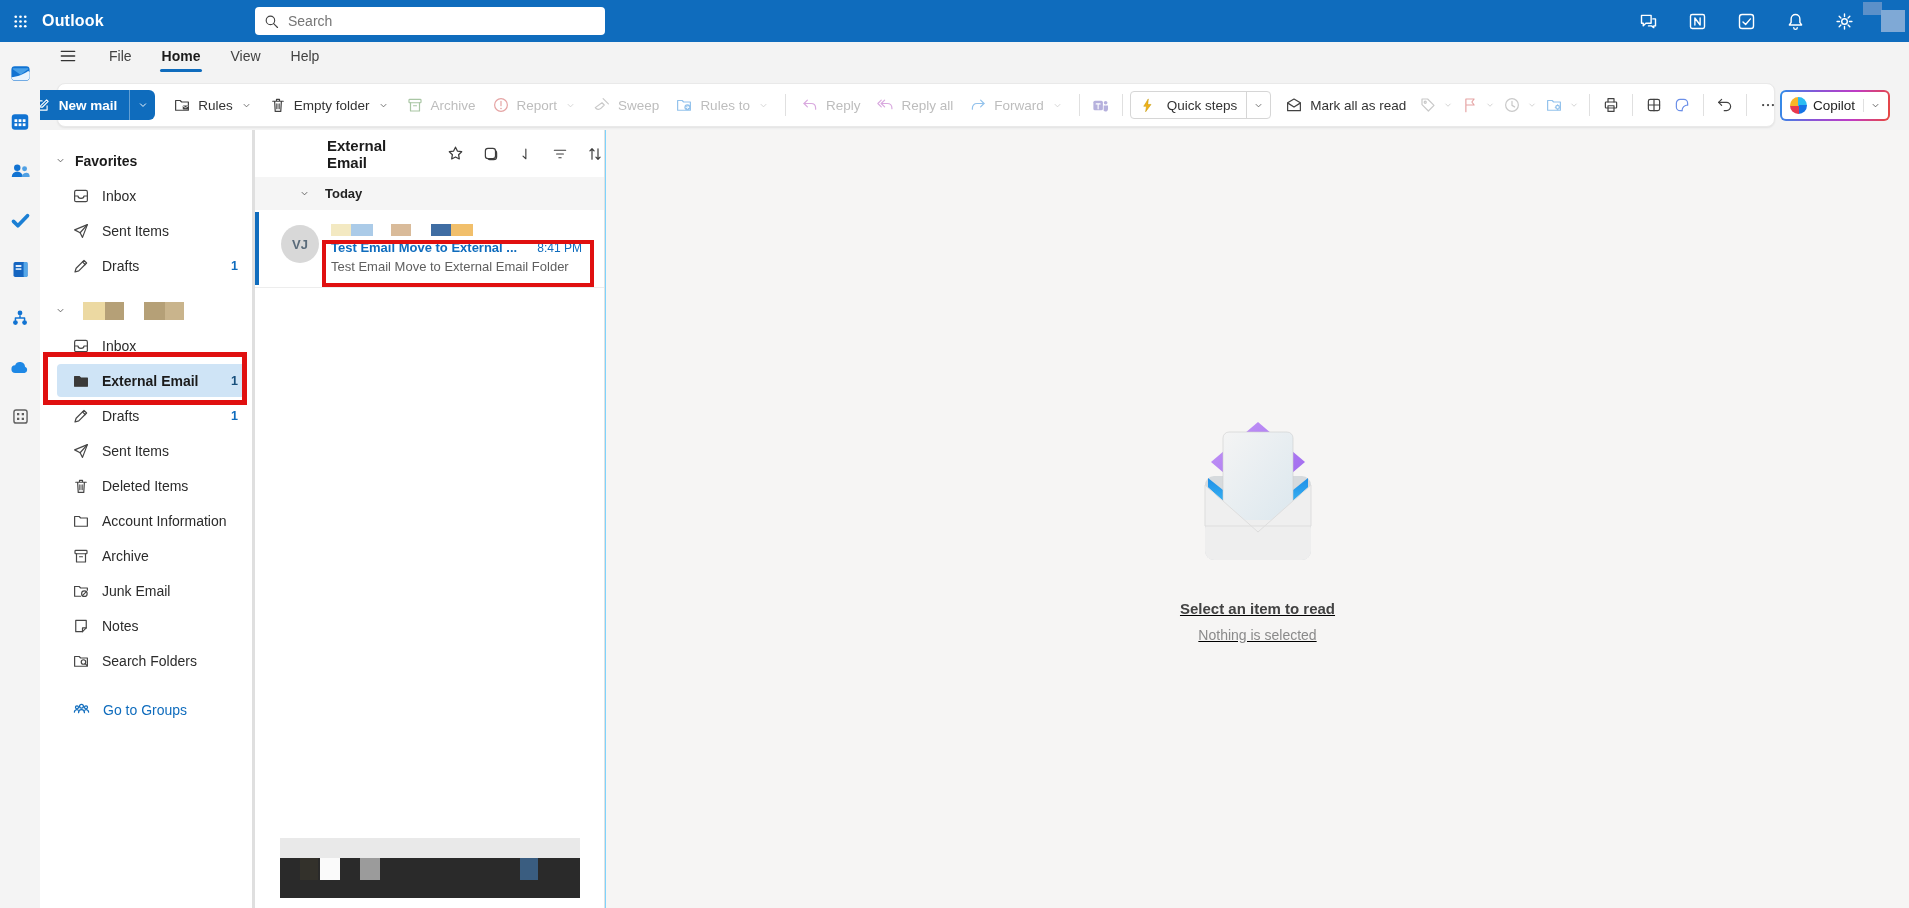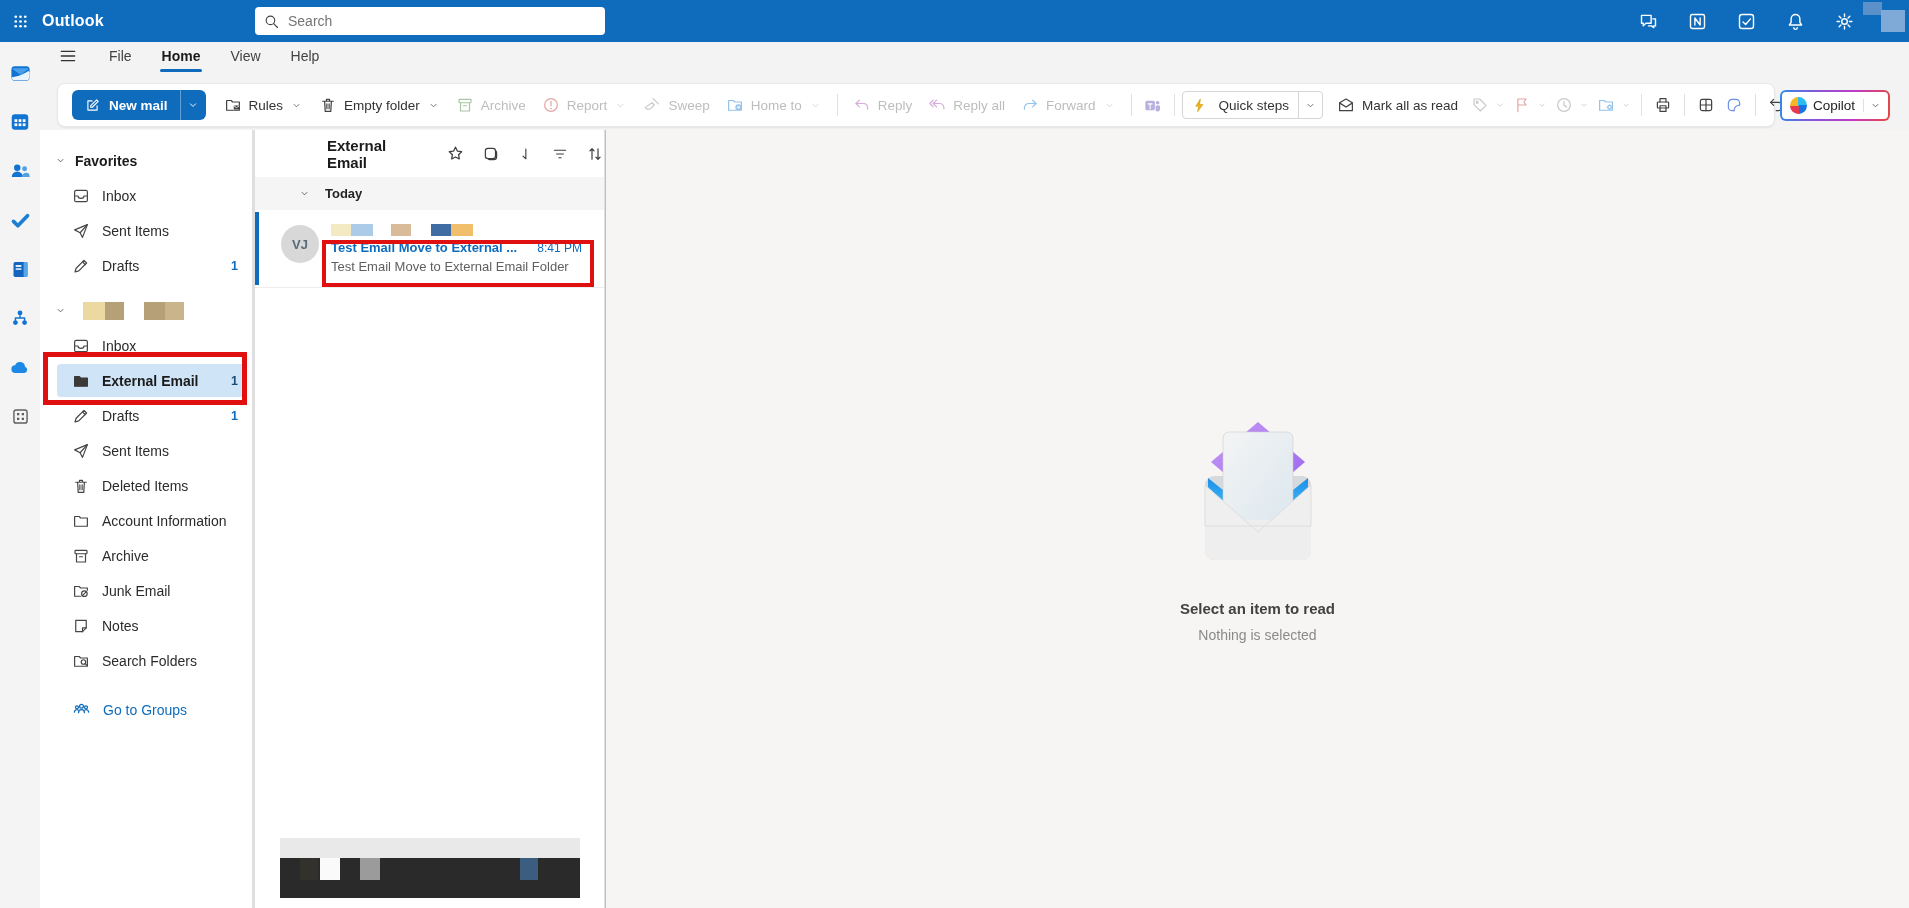--- a/index.html
+++ b/index.html
@@ -29,21 +29,21 @@
 
   
   .header-area { position:absolute; left:40px; top:42px; right:0; height:88px; background:#f3f3f3; z-index:3; }
   .menu-row { position:absolute; left:0; top:0; height:28px; display:flex; align-items:center; }
   .hamburger { width:26px; height:26px; margin-left:15px; color:#333; display:flex; align-items:center; justify-content:center; }
   .mtab { font-size:14px; color:#424242; padding:4px 2px; margin-left:26px; position:relative; }
   .mtab.active { font-weight:bold; color:#1b1b1b; }
   .mtab.active::after { content:""; position:absolute; left:0; right:0; bottom:-4px; height:3px; background:#0f6cbd; border-radius:2px; }
   .ribbon-card { position:absolute; left:17px; top:41px; width:1718px; height:44px; background:#fff;
     border:1px solid #e9e9e9; border-radius:8px; box-shadow:0 1px 2px rgba(0,0,0,.07);
-    display:flex; align-items:center; padding:0 14px; }
+    display:flex; align-items:center; padding:0 14px;justify-content:center; }
   .tbtn { display:flex; align-items:center; gap:7px; height:30px; padding:0 8px; border-radius:4px;
     font-size:13.5px; color:#333; white-space:nowrap; }
   .tbtn .chev { color:#616161; }
   .tbtn.dis span { color:#bdbdbd; }
   .tbtn.dis .chev { color:#cfcfcf; }
   .tdiv { width:1px; height:22px; background:#e0e0e0; margin:0 7px; flex:none; }
   .newmail { display:flex; height:30px; margin-right:10px; flex:none; }
   .newmail .nm-main { display:flex; align-items:center; gap:8px; background:#0f6cbd; color:#fff;
     font-weight:bold; font-size:13.5px; padding:0 12px; border-radius:6px 0 0 6px; }
   .newmail .nm-chev { width:26px; background:#0f6cbd; color:#fff; border-left:1px solid rgba(255,255,255,.35);
@@ -104,21 +104,21 @@
   .subject-row { display:flex; align-items:baseline; }
   .msubject { font-size:13px; font-weight:bold; color:#0f6cbd; white-space:nowrap; overflow:hidden; flex:1; }
   .mtime { font-size:12px; color:#0f6cbd; margin-left:8px; padding-right:12px; flex:none; }
   .mpreview { font-size:13px; color:#5f5f5f; margin-top:4px; white-space:nowrap; overflow:hidden; }
   .taskbar-redaction { position:absolute; left:25px; top:708px; width:300px; }
   .taskbar-redaction .tr-grey { height:20px; background:#e9e9e9; }
   .taskbar-redaction .tr-dark { height:40px; background:#2a2a2a; display:flex; align-items:flex-start; }
 
   
   .reader { position:absolute; left:606px; top:130px; right:0; bottom:0; background:#f6f5f4; }
-  .empty-state { position:absolute; left:0; right:0; top:288px; text-align:center; }
+  .empty-state { position:absolute; left:0; right:0; top:288px; text-align:center;text-decoration:underline; }
   .empty-title { font-size:15px; font-weight:bold; color:#424242; margin-top:30px; }
   .empty-sub { font-size:14px; color:#8a8a8a; margin-top:10px; }
 
   
   .annot { position:absolute; border-style:solid; border-color:#e01010; z-index:9; pointer-events:none; }
   .annot-folder { left:43px; top:352px; width:204px; height:53px; border-width:5px; }
   .annot-email { left:322px; top:240px; width:272px; height:47px; border-width:4px; }
 </style>
 </head>
 <body>
@@ -542,21 +542,21 @@
         <svg class="ic t-grey" width="18" height="18">
             <use href="#sy-broom"></use>
           </svg>
         <span>Sweep</span>
       </button>
 
       <button class="tbtn dis">
         <svg class="ic t-blue" width="18" height="18">
             <use href="#sy-movefolder"></use>
           </svg>
-        <span>Home to</span>
+        <span>Rules to</span>
         <svg class="ic chev" width="13" height="13">
             <use href="#sy-chev"></use>
           </svg>
       </button>
 
       <div class="tdiv"></div>
 
       <button class="tbtn dis">
         <svg class="ic t-purple" width="18" height="18">
             <use href="#sy-reply"></use>

